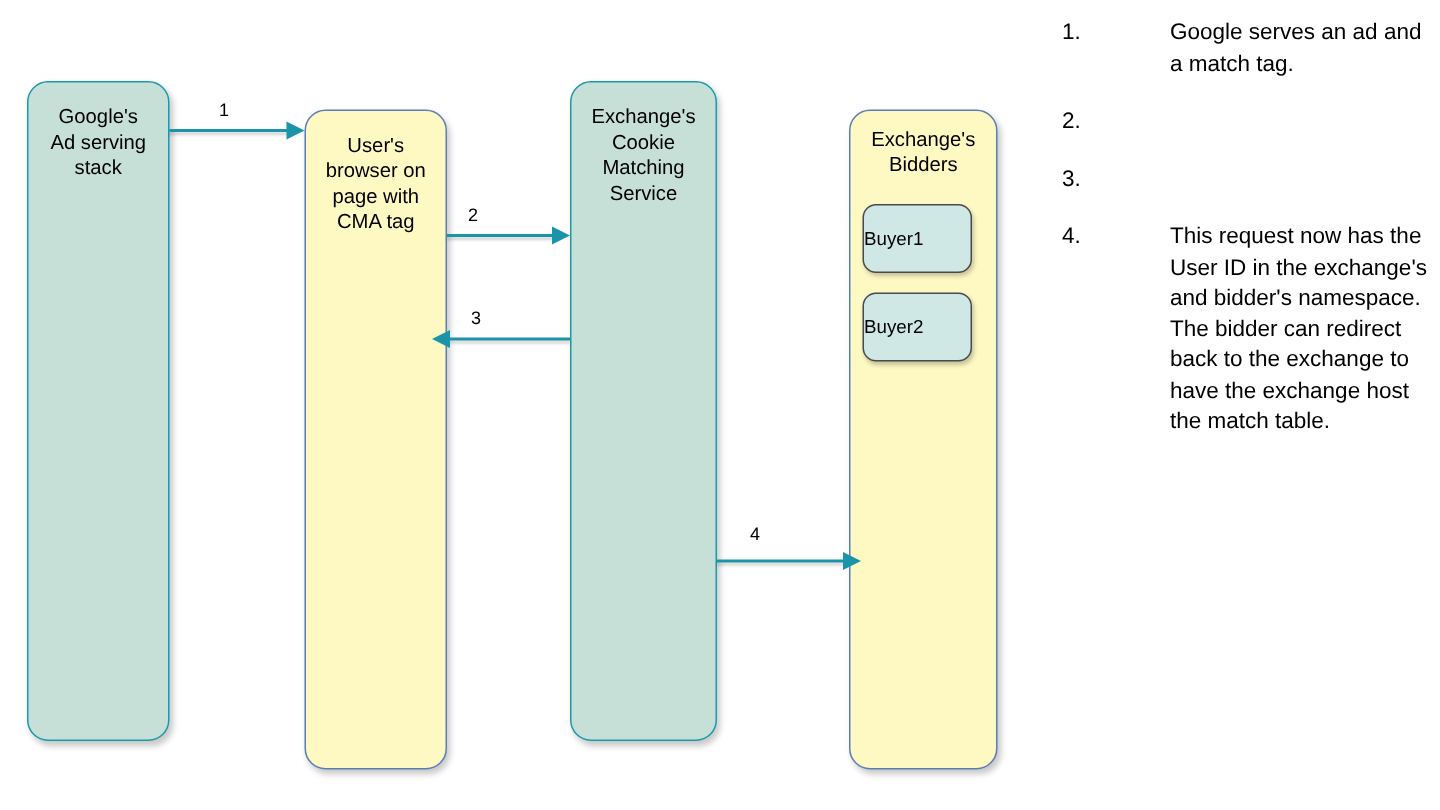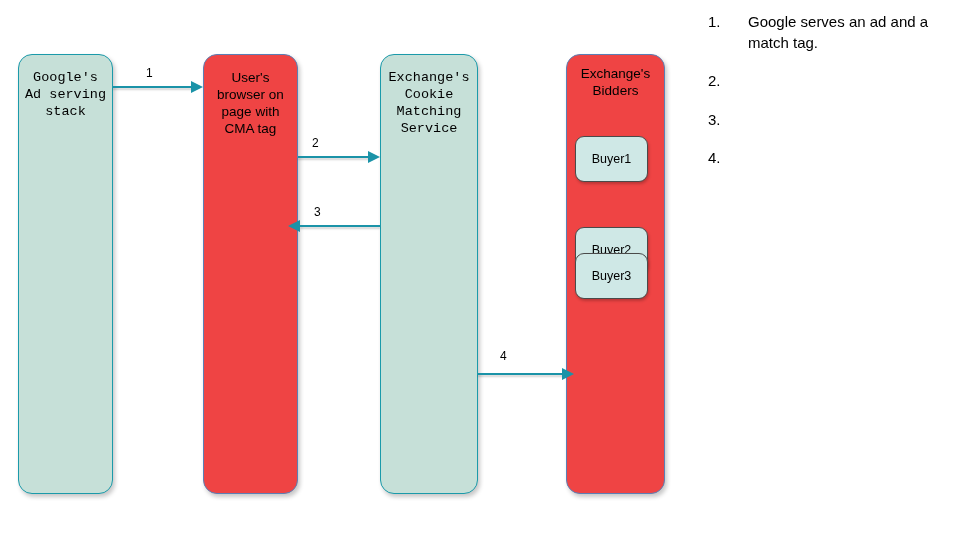--- a/index.html
+++ b/index.html
@@ -36,50 +36,49 @@
   .node .node-label {
     display: block;
     width: 100%;
     text-align: center;
     font-size: 13.5px;
     line-height: 17px;
     color: #000;
     white-space: pre-line;
   }
 
-  .node.green { background: #c6e0d8; font-family: Liberation Mono, monospace; }
-  .node.blue  { background: #ef4444; border-color: #5b7fb5; }
+  .node.green { background: #c6e0d8; }
+  .node.blue  { background: #fef9c3; border-color: #5b7fb5; margin-top: 19px; }
 
   
   #node-google   { left: 18px;  top: 54px;  width: 95px;  height: 440px; padding-top: 14px; }
   #node-browser  { left: 203px; top: 54px;  width: 95px;  height: 440px; padding-top: 14px; }
   #node-cms      { left: 380px; top: 54px;  width: 98px;  height: 440px; padding-top: 14px; }
   #node-bidders  { left: 566px; top: 54px;  width: 99px;  height: 440px; padding-top: 10px; }
 
   .buyer-box {
     position: absolute;
     box-sizing: border-box;
     left: 575px;
     width: 73px;
     height: 46px;
     background: #cfe8e6;
     border: 1px solid #4a4a4a;
     border-radius: 9px;
     box-shadow: 1px 2px 3px rgba(0,0,0,0.22);
     display: flex;
     align-items: center;
-    justify-content: center;
   }
   .buyer-box .buyer-label {
     font-size: 12.5px;
     line-height: 14px;
     color: #000;
   }
   #buyer-1 { top: 136px; }
-  #buyer-2 { top: 195px; margin-top: 32px; }
+  #buyer-2 { top: 195px; }
   #buyer-3 { top: 253px; }
   #buyer-n { top: 386px; }
 
   
   .arrow-line {
     position: absolute;
     height: 2px;
     background: #1b93a8;
     box-shadow: 0 2px 2px rgba(0,0,0,0.18);
   }
@@ -131,20 +130,21 @@
     flex: 0 0 40px;
     font-size: 15px;
     line-height: 20.5px;
     color: #000;
   }
   .step-text {
     flex: 1;
     font-size: 15px;
     line-height: 20.5px;
     color: #000;
+    margin-left: 32px;
   }
 </style>
 </head>
 <body>
 
 <div id="diagram-canvas">
 
   <div class="node green" id="node-google">
     <span class="node-label">Google's
 Ad serving
@@ -169,23 +169,20 @@
     <span class="node-label">Exchange's
 Bidders</span>
   </div>
 
   <div class="buyer-box" id="buyer-1">
     <span class="buyer-label">Buyer1</span>
   </div>
   <div class="buyer-box" id="buyer-2">
     <span class="buyer-label">Buyer2</span>
   </div>
-  <div class="buyer-box" id="buyer-3">
-    <span class="buyer-label">Buyer3</span>
-  </div>
 
   <div class="arrow-line" id="arrow1-line"></div>
   <div class="arrow-head right" id="arrow1-head"></div>
   <div class="arrow-label" id="arrow1-label">1</div>
 
   <div class="arrow-line" id="arrow2-line"></div>
   <div class="arrow-head right" id="arrow2-head"></div>
   <div class="arrow-label" id="arrow2-label">2</div>
 
   <div class="arrow-line" id="arrow3-line"></div>
@@ -204,14 +201,15 @@
     <div class="step-text">Google serves an ad and a match tag.</div>
   </div>
   <div class="step-row">
     <div class="step-number">2.</div>
   </div>
   <div class="step-row">
     <div class="step-number">3.</div>
   </div>
   <div class="step-row">
     <div class="step-number">4.</div>
+    <div class="step-text">This request now has the User ID in the exchange's and bidder's namespace. The bidder can redirect back to the exchange to have the exchange host the match table.</div>
   </div>
 </div>
 
 </body></html>

